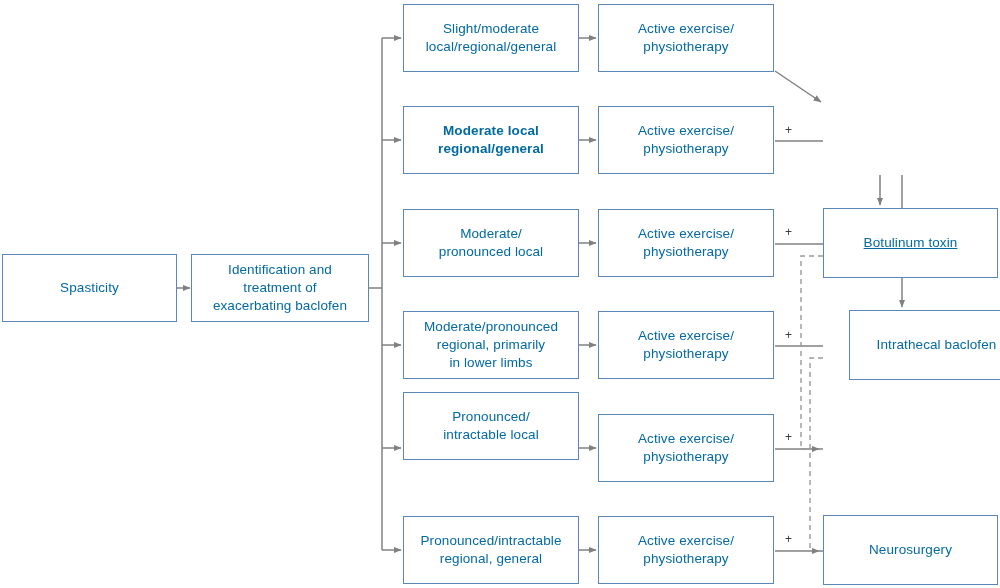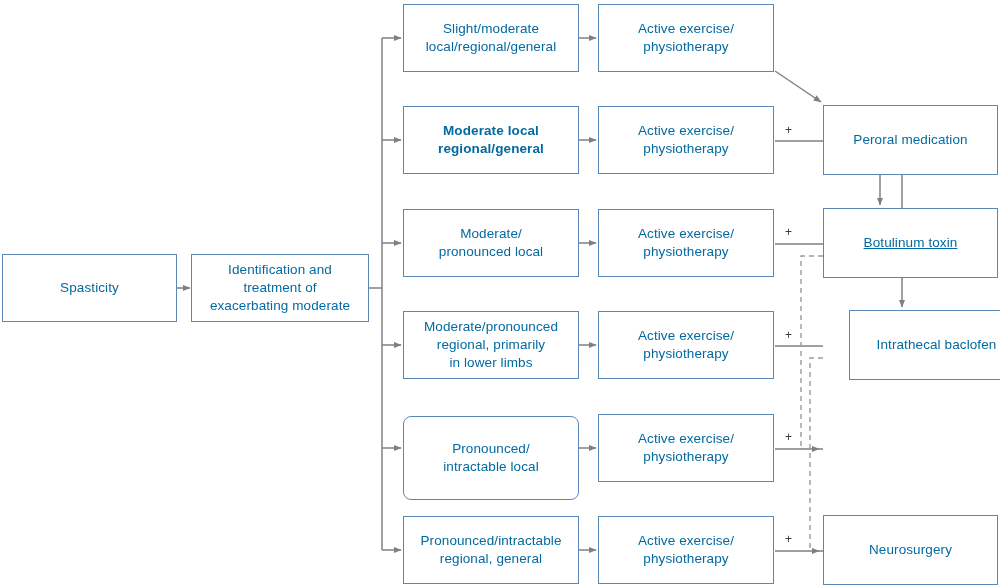--- a/index.html
+++ b/index.html
@@ -84,50 +84,49 @@
     <g stroke="#9a9a9a" stroke-width="1.4" fill="none" stroke-dasharray="5,4">
       <path d="M823,256 L801,256 L801,449 L819,449" marker-end="url(#ahd)"></path>
       <path d="M823,358 L810,358 L810,551 L819,551" marker-end="url(#ahd)"></path>
     </g>
   </svg>
 
   <div class="nodebox" style="left:2px;top:254px;width:175px;height:68px;">Spasticity</div>
 
   <div class="nodebox" style="left:191px;top:254px;width:178px;height:68px;">Identification and
 treatment of
-exacerbating moderate</div>
+exacerbating baclofen</div>
 
   <div class="nodebox" style="left:403px;top:4px;width:176px;height:68px;">Slight/moderate
 local/regional/general</div>
   <div class="nodebox" style="left:403px;top:106px;width:176px;height:68px;font-weight:bold;">Moderate local
 regional/general</div>
   <div class="nodebox" style="left:403px;top:209px;width:176px;height:68px;">Moderate/
 pronounced local</div>
   <div class="nodebox" style="left:403px;top:311px;width:176px;height:68px;">Moderate/pronounced
 regional, primarily
 in lower limbs</div>
-  <div class="nodebox" style="left:403px;top:416px;width:176px;height:84px;border-radius:8px;">Pronounced/
+  <div class="nodebox" style="left:403px;top:392px;width:176px;height:68px;">Pronounced/
 intractable local</div>
   <div class="nodebox" style="left:403px;top:516px;width:176px;height:68px;">Pronounced/intractable
 regional, general</div>
 
   <div class="nodebox" style="left:598px;top:4px;width:176px;height:68px;">Active exercise/
 physiotherapy</div>
   <div class="nodebox" style="left:598px;top:106px;width:176px;height:68px;">Active exercise/
 physiotherapy</div>
   <div class="nodebox" style="left:598px;top:209px;width:176px;height:68px;">Active exercise/
 physiotherapy</div>
   <div class="nodebox" style="left:598px;top:311px;width:176px;height:68px;">Active exercise/
 physiotherapy</div>
   <div class="nodebox" style="left:598px;top:414px;width:176px;height:68px;">Active exercise/
 physiotherapy</div>
   <div class="nodebox" style="left:598px;top:516px;width:176px;height:68px;">Active exercise/
 physiotherapy</div>
 
-  <div class="nodebox" style="left:823px;top:105px;width:175px;height:70px;">Peroral medication</div>
   <div class="nodebox" style="left:823px;top:208px;width:175px;height:70px;text-decoration:underline;">Botulinum toxin</div>
   <div class="nodebox" style="left:849px;top:310px;width:175px;height:70px;">Intrathecal baclofen</div>
   <div class="nodebox" style="left:823px;top:515px;width:175px;height:70px;">Neurosurgery</div>
 
   <div class="pluslabel" style="left:785px;top:124px;">+</div>
   <div class="pluslabel" style="left:785px;top:226px;">+</div>
   <div class="pluslabel" style="left:785px;top:329px;">+</div>
   <div class="pluslabel" style="left:785px;top:431px;">+</div>
   <div class="pluslabel" style="left:785px;top:533px;">+</div>
 

